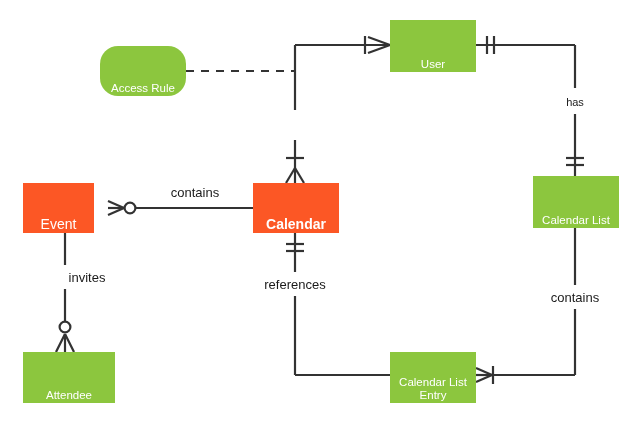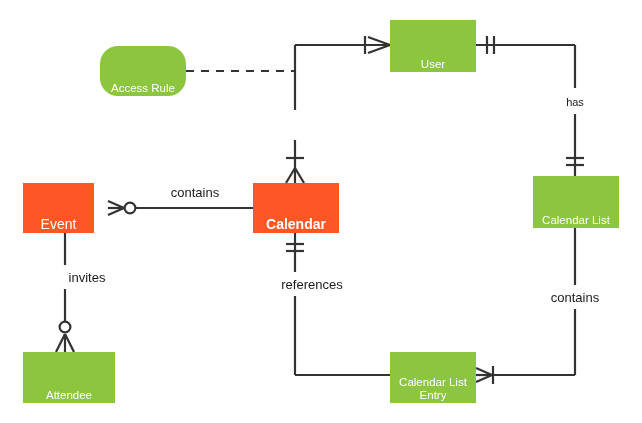--- a/index.html
+++ b/index.html
@@ -167,17 +167,17 @@
 Entry</span>
   </div>
 
 
   <div class="edge-label" style="left:575px; top:102px; font-size:11px;">has</div>
 
   <div class="edge-label" style="left:195px; top:192px; font-size:13px;">contains</div>
 
   <div class="edge-label" style="left:65px; top:277px; font-size:13px;margin-left:22px;">invites</div>
 
-  <div class="edge-label" style="left:312px; top:284px; font-size:13px;">references</div>
+  <div class="edge-label" style="left:295px; top:284px; font-size:13px;">references</div>
 
   <div class="edge-label" style="left:575px; top:297px; font-size:13px;">contains</div>
 
 </div>
 
 </body></html>

